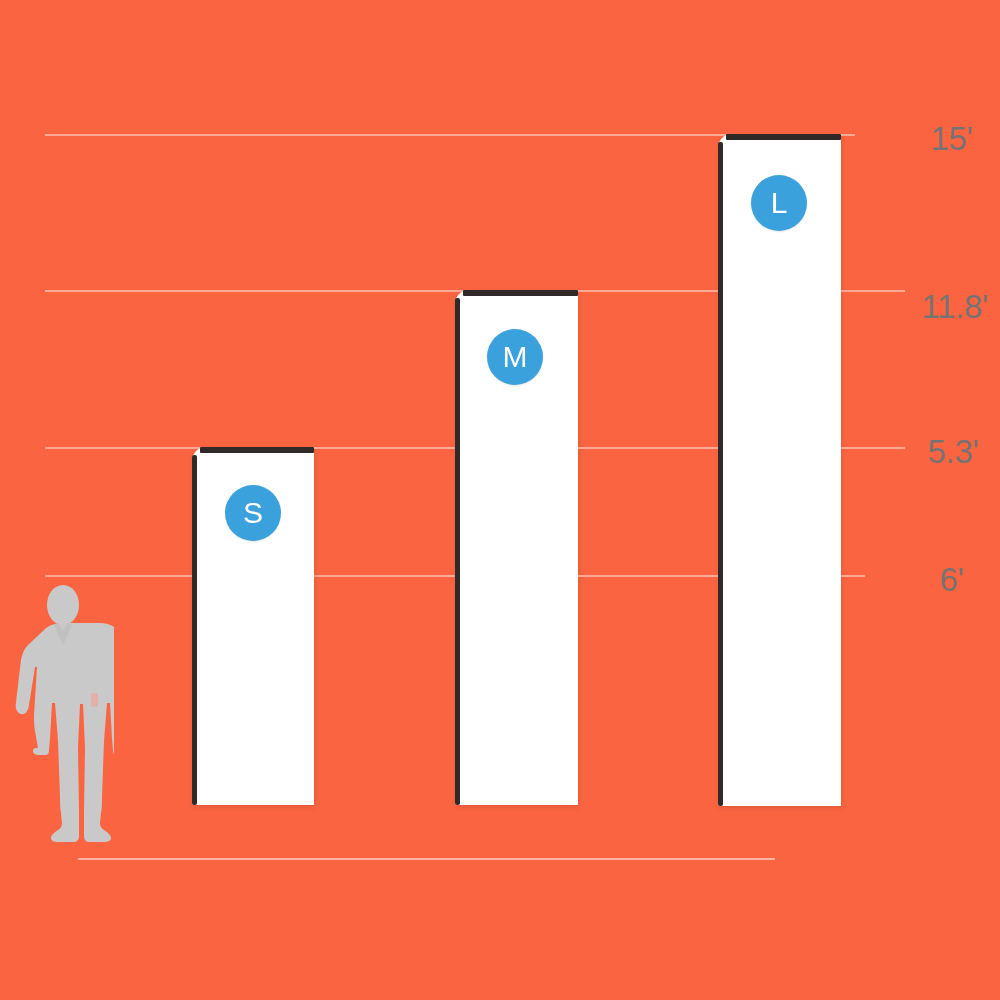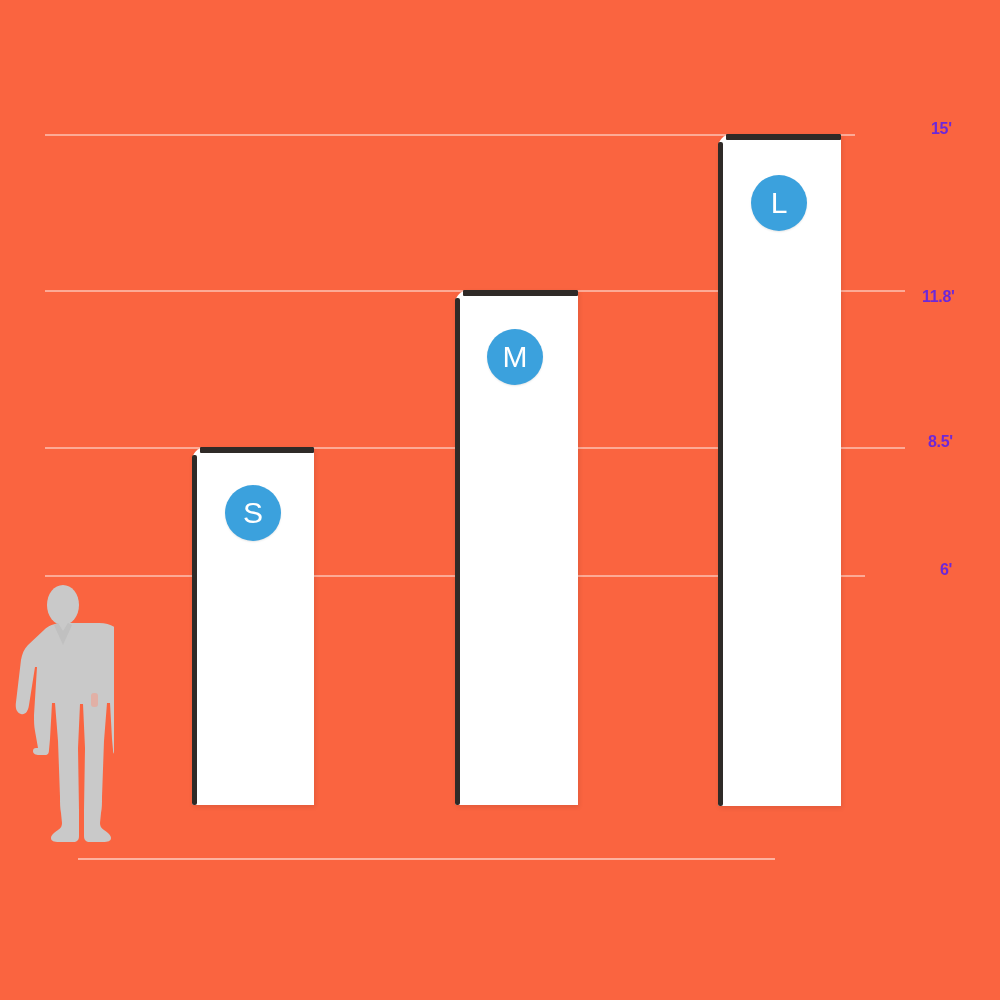--- a/index.html
+++ b/index.html
@@ -21,23 +21,23 @@
   }
   
   .gridline {
     position: absolute;
     height: 2px;
     background: rgba(255, 255, 255, 0.45);
     left: 45px;
   }
   .tick-label {
     position: absolute;
-    font-weight: 700;
-    font-size: 16px;
-    color: #6d28d9;
+    font-weight: 400;
+    font-size: 33px;
+    color: #737373;
     letter-spacing: -0.3px;
     white-space: nowrap;
   }
   
   .flag {
     position: absolute;
   }
   .flag .banner {
     position: absolute;
     left: 0;
@@ -93,21 +93,21 @@
 <div id="stage">
 
   <div class="bg"></div>
 
   <div id="gridlines-layer">
       <div class="gridline" style="top: 134px; width: 810px;"></div>
       <div class="tick-label" style="left: 931px; top: 120px;">15'</div>
       <div class="gridline" style="top: 290px; width: 860px;"></div>
       <div class="tick-label" style="left: 922px; top: 288px;">11.8'</div>
       <div class="gridline" style="top: 447px; width: 860px;"></div>
-      <div class="tick-label" style="left: 928px; top: 433px;">8.5'</div>
+      <div class="tick-label" style="left: 928px; top: 433px;">5.3'</div>
       <div class="gridline" style="top: 575px; width: 820px;"></div>
       <div class="tick-label" style="left: 940px; top: 561px;">6'</div>
     </div>
 
   <div id="ground-line" class="ground" style="top: 858px; left: 78px; width: 697px;"></div>
 
   <div class="person" id="person" style="left: 14px; top: 585px;">
     <svg viewBox="0 0 100 278" width="100" height="278" xmlns="http://www.w3.org/2000/svg">
       <g fill="#c9c9c9">
         <ellipse cx="49" cy="20" rx="16" ry="20"></ellipse>

